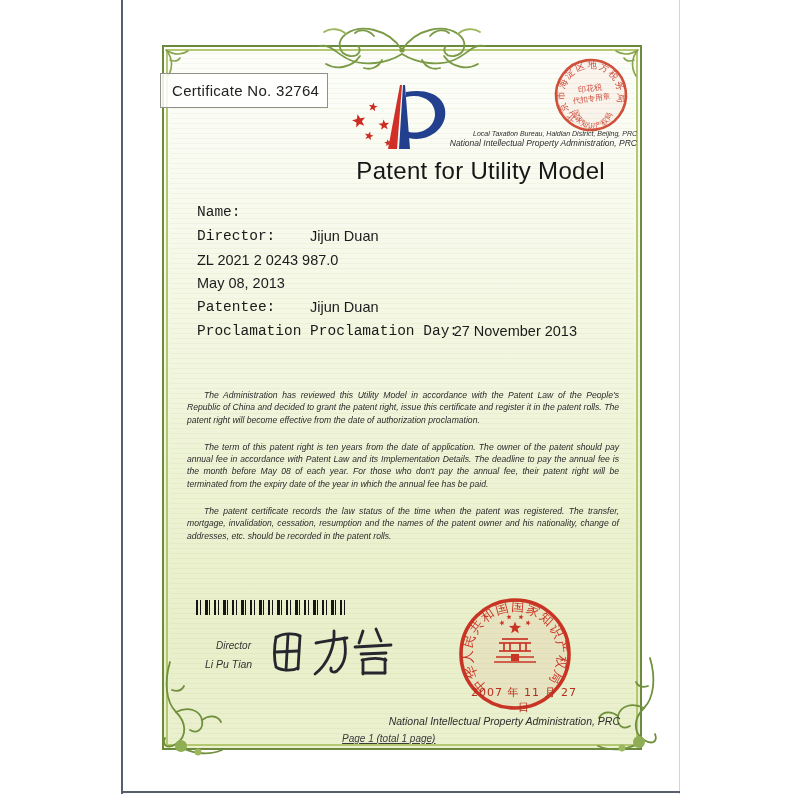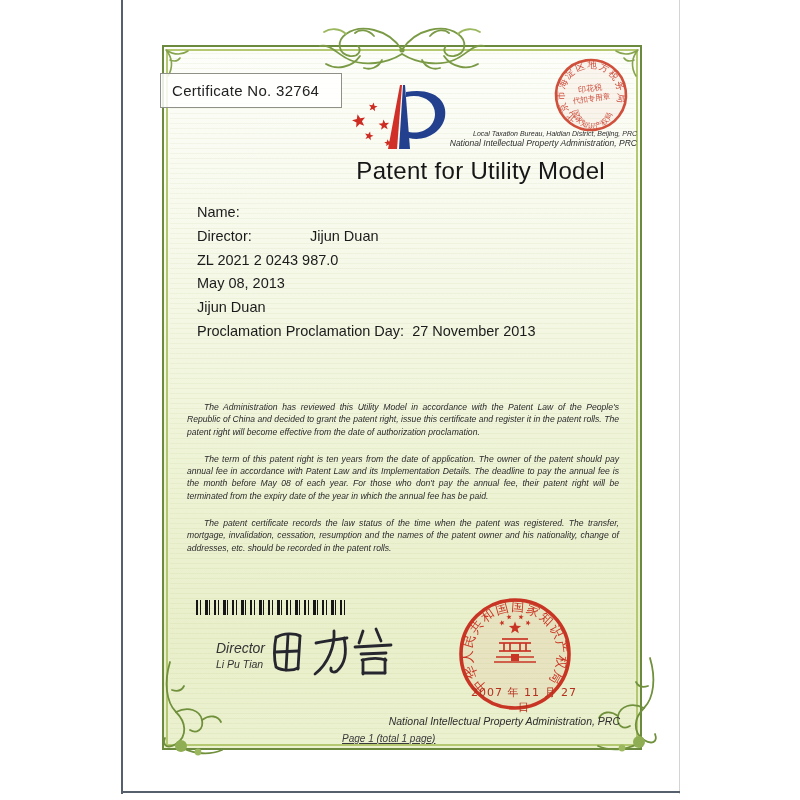--- a/index.html
+++ b/index.html
@@ -12,38 +12,38 @@
   .page-right-edge{left:679px;top:0;width:1px;height:794px;background:#d4d4d4;}
   .page-bottom-edge{left:121px;top:791px;width:559px;height:2px;background:#55606c;}
 
   
   .cert-box{left:162px;top:45px;width:480px;height:705px;border:2px solid #6b8a3e;box-sizing:border-box;
             background:linear-gradient(180deg,#fdfefa 0%,#f8faee 22%,#f2f6df 45%,#ecf2d2 65%,#e9efca 85%,#ebf1cf 100%);}
   .cert-box::before{content:"";position:absolute;inset:2px;border:2px solid #b3c870;pointer-events:none;}
   .cert-box::after{content:"";position:absolute;inset:6px;pointer-events:none;
        background:repeating-linear-gradient(180deg,rgba(130,160,70,0.07) 0 1px,transparent 1px 5px);}
 
-  .cert-no-box{left:160px;top:73px;width:182px;height:35px;border:1px solid #8f9189;background:rgba(255,255,255,.85);
+  .cert-no-box{left:160px;top:73px;width:168px;height:35px;border:1px solid #8f9189;background:rgba(255,255,255,.85);
                display:flex;align-items:center;padding-left:11px;box-sizing:border-box;}
   .cert-no-box span{font-size:15px;letter-spacing:.3px;color:#222;}
 
   .title{left:200px;top:157px;width:405px;text-align:right;font-size:24px;color:#161616;letter-spacing:.3px;}
 
   .fields{left:197px;top:201px;width:380px;}
   .frow{display:flex;line-height:23.8px;font-size:14.5px;color:#1b1b1b;white-space:nowrap;}
-  .flabel{display:inline-block;min-width:105px;padding-right:8px;}
+  .flabel{display:inline-block;min-width:105px;padding-right:8px;font-family:Liberation Mono, monospace;}
 
   .paras{left:187px;top:389px;width:432px;font-size:8.6px;font-style:italic;color:#2a2a2a;text-align:justify;}
-  .paras p{margin:12px 0 15px 0;line-height:12.3px;text-indent:17px;}
+  .paras p{margin:0 0 15px 0;line-height:12.3px;text-indent:17px;}
 
   .barcode{left:196px;top:600px;width:152px;height:15px;
      background:repeating-linear-gradient(90deg,#161616 0 2px,transparent 2px 4px,#161616 4px 5px,transparent 5px 9px,#161616 9px 12px,transparent 12px 13px,#161616 13px 14px,transparent 14px 18px);}
 
-  .dir-role{left:216px;top:640px;font-size:14px;font-style:italic;color:#333;text-align:right;}
-  .dir-name{left:216px;top:658px;font-size:10.5px;font-style:italic;color:#333;}
+  .dir-role{left:216px;top:640px;font-size:10px;font-style:italic;color:#333;text-align:right;}
+  .dir-name{left:205px;top:658px;font-size:10.5px;font-style:italic;color:#333;}
 
   .stamp-captions{left:397px;top:129px;width:240px;text-align:right;font-style:italic;color:#2f2f2f;}
   .stamp-captions .l1{font-size:7px;line-height:9px;}
   .stamp-captions .l2{font-size:8.5px;line-height:11px;}
 
   .seal-date{left:468px;top:685px;width:112px;text-align:center;font-size:11px;color:#b5301f;
              letter-spacing:1px;font-family:"DejaVu Sans", sans-serif;}
 
   .footer-admin{left:280px;top:715px;width:340px;text-align:right;font-size:10.5px;font-style:italic;color:#2d2d2d;}
   .footer-page{left:342px;top:733px;font-size:10px;font-style:italic;color:#3a3a3a;text-decoration:underline;}
@@ -158,20 +158,21 @@
       <span class="flabel">Director:</span>
       <span>Jijun Duan</span>
     </div>
     <div class="frow">
       <span>ZL 2021 2 0243 987.0</span>
     </div>
     <div class="frow">
       <span>May 08, 2013</span>
     </div>
     <div class="frow">
+      <span class="flabel">Patentee:</span>
       <span>Jijun Duan</span>
     </div>
     <div class="frow">
       <span class="flabel">Proclamation Proclamation Day:</span>
       <span>27 November 2013</span>
     </div>
   </div>
 
   <div class="abs paras">
     <p>The Administration has reviewed this Utility Model in accordance with the Patent Law of the People's Republic of China and decided to grant the patent right, issue this certificate and register it in the patent rolls. The patent right will become effective from the date of authorization proclamation.</p>

